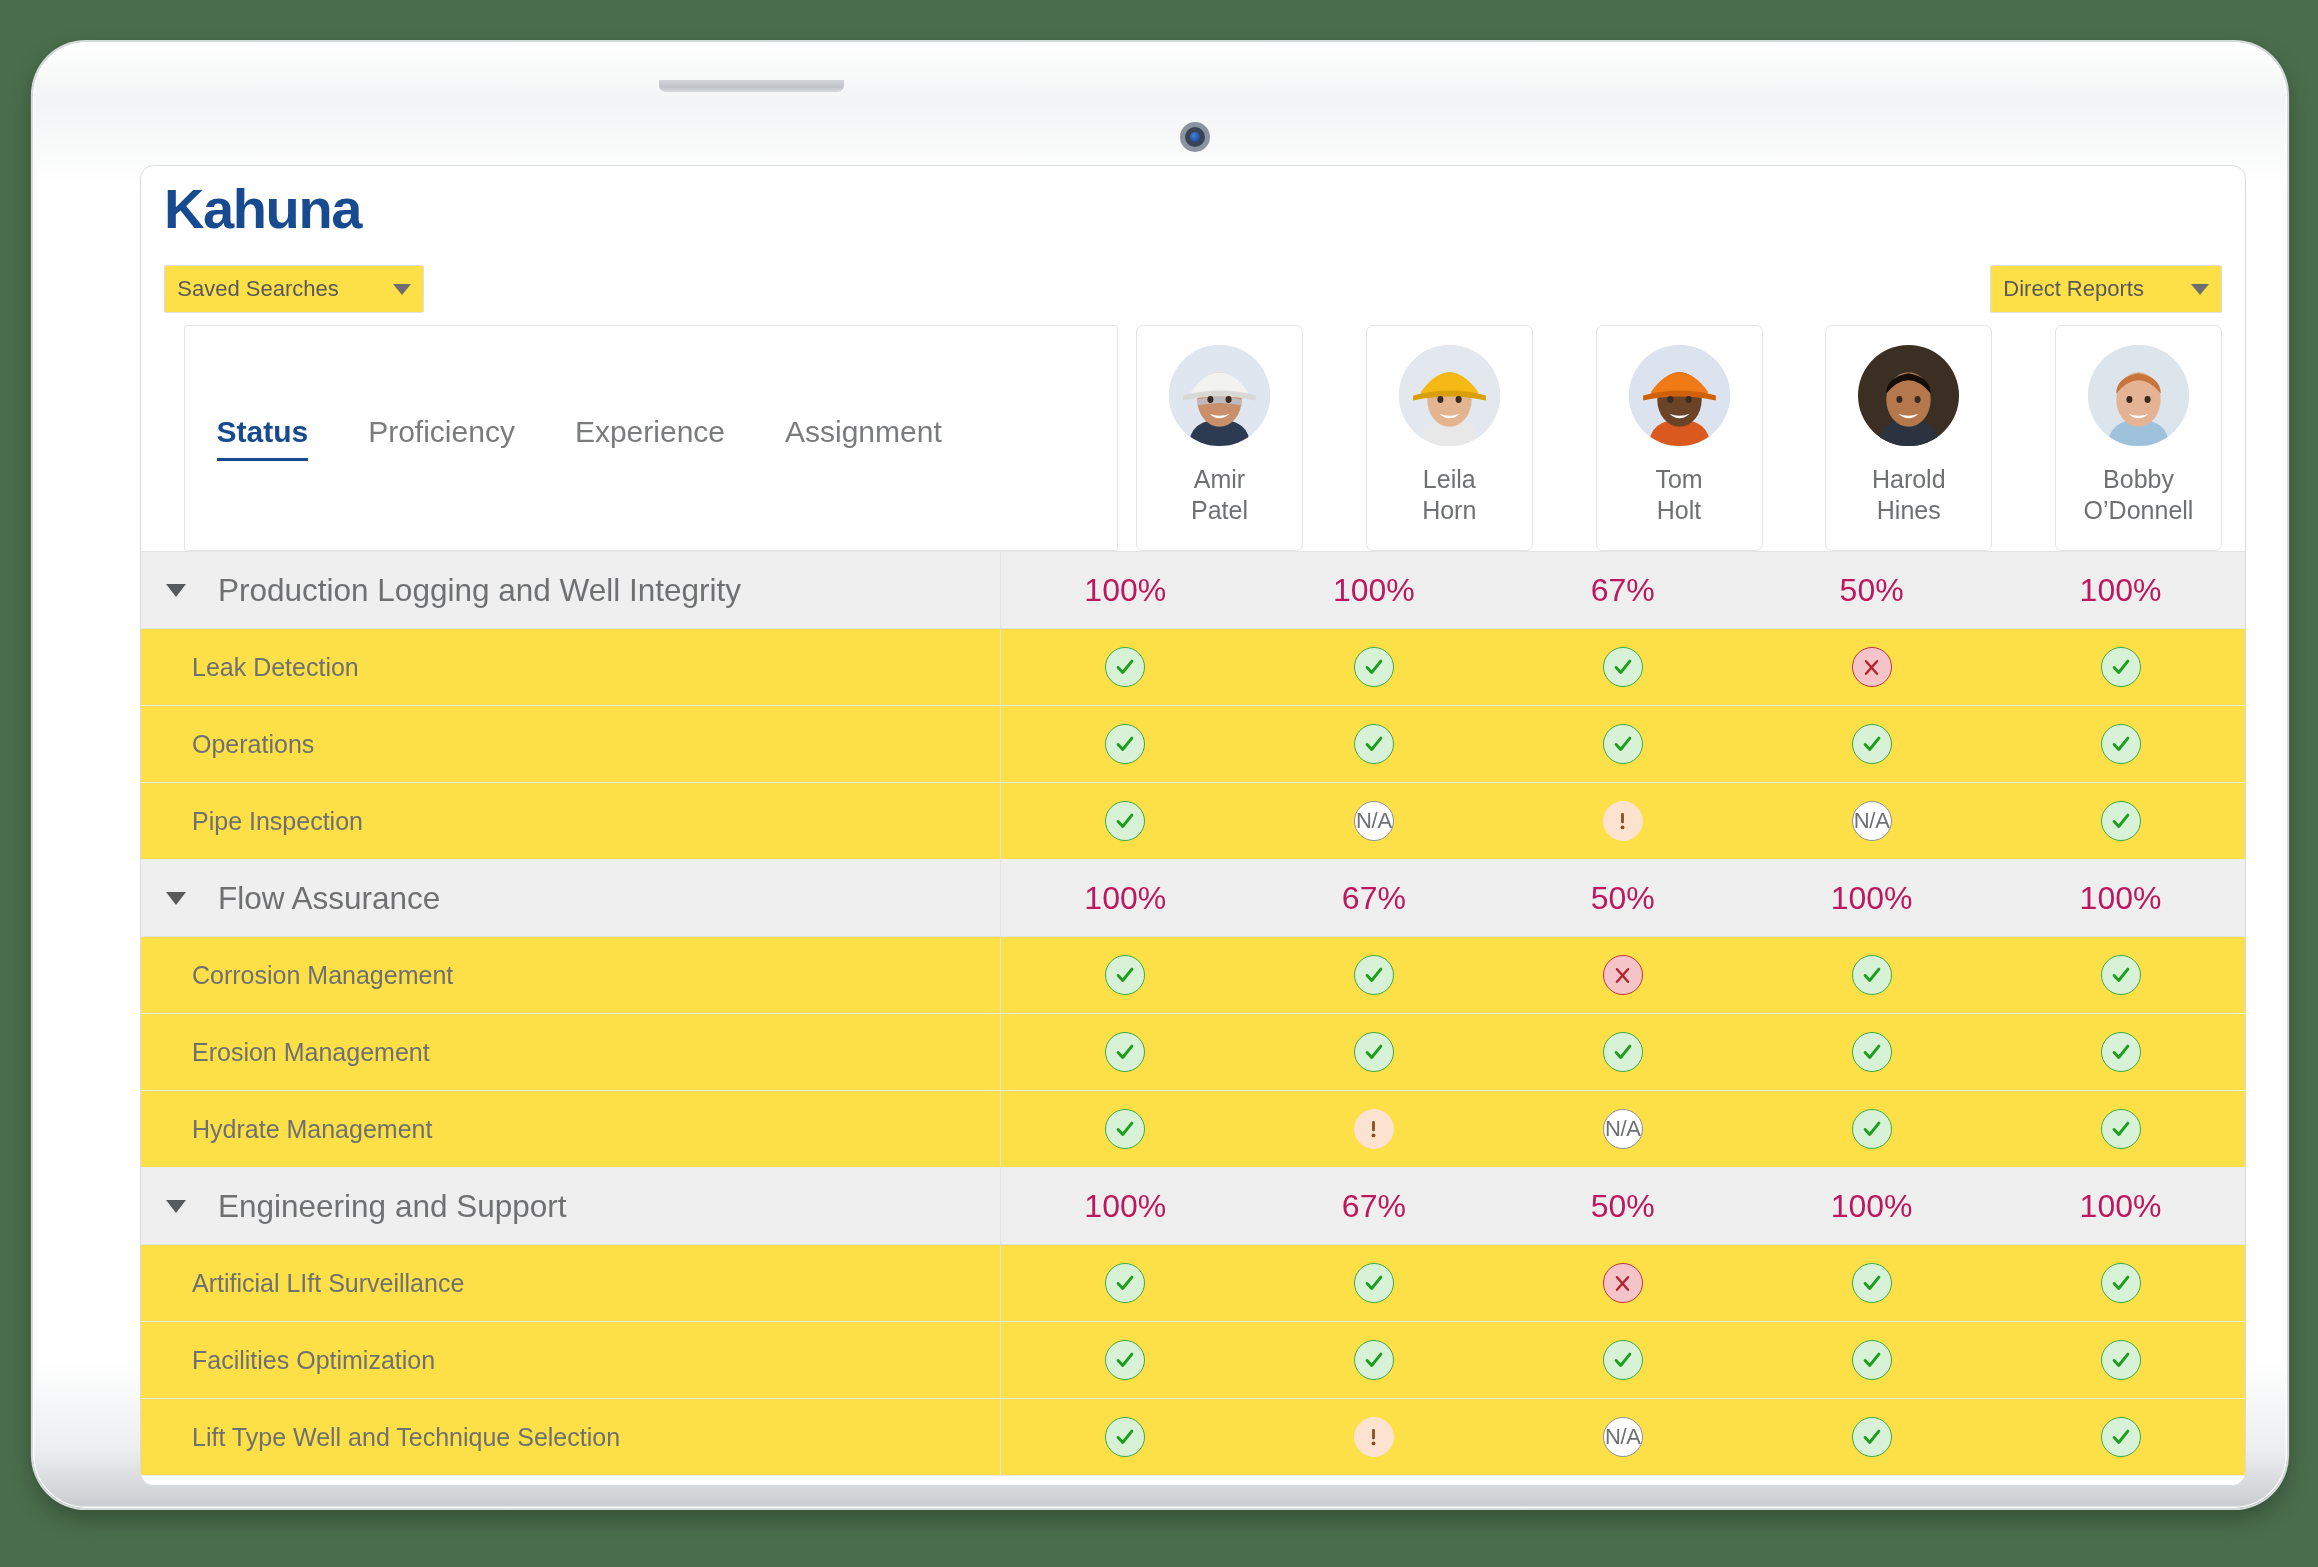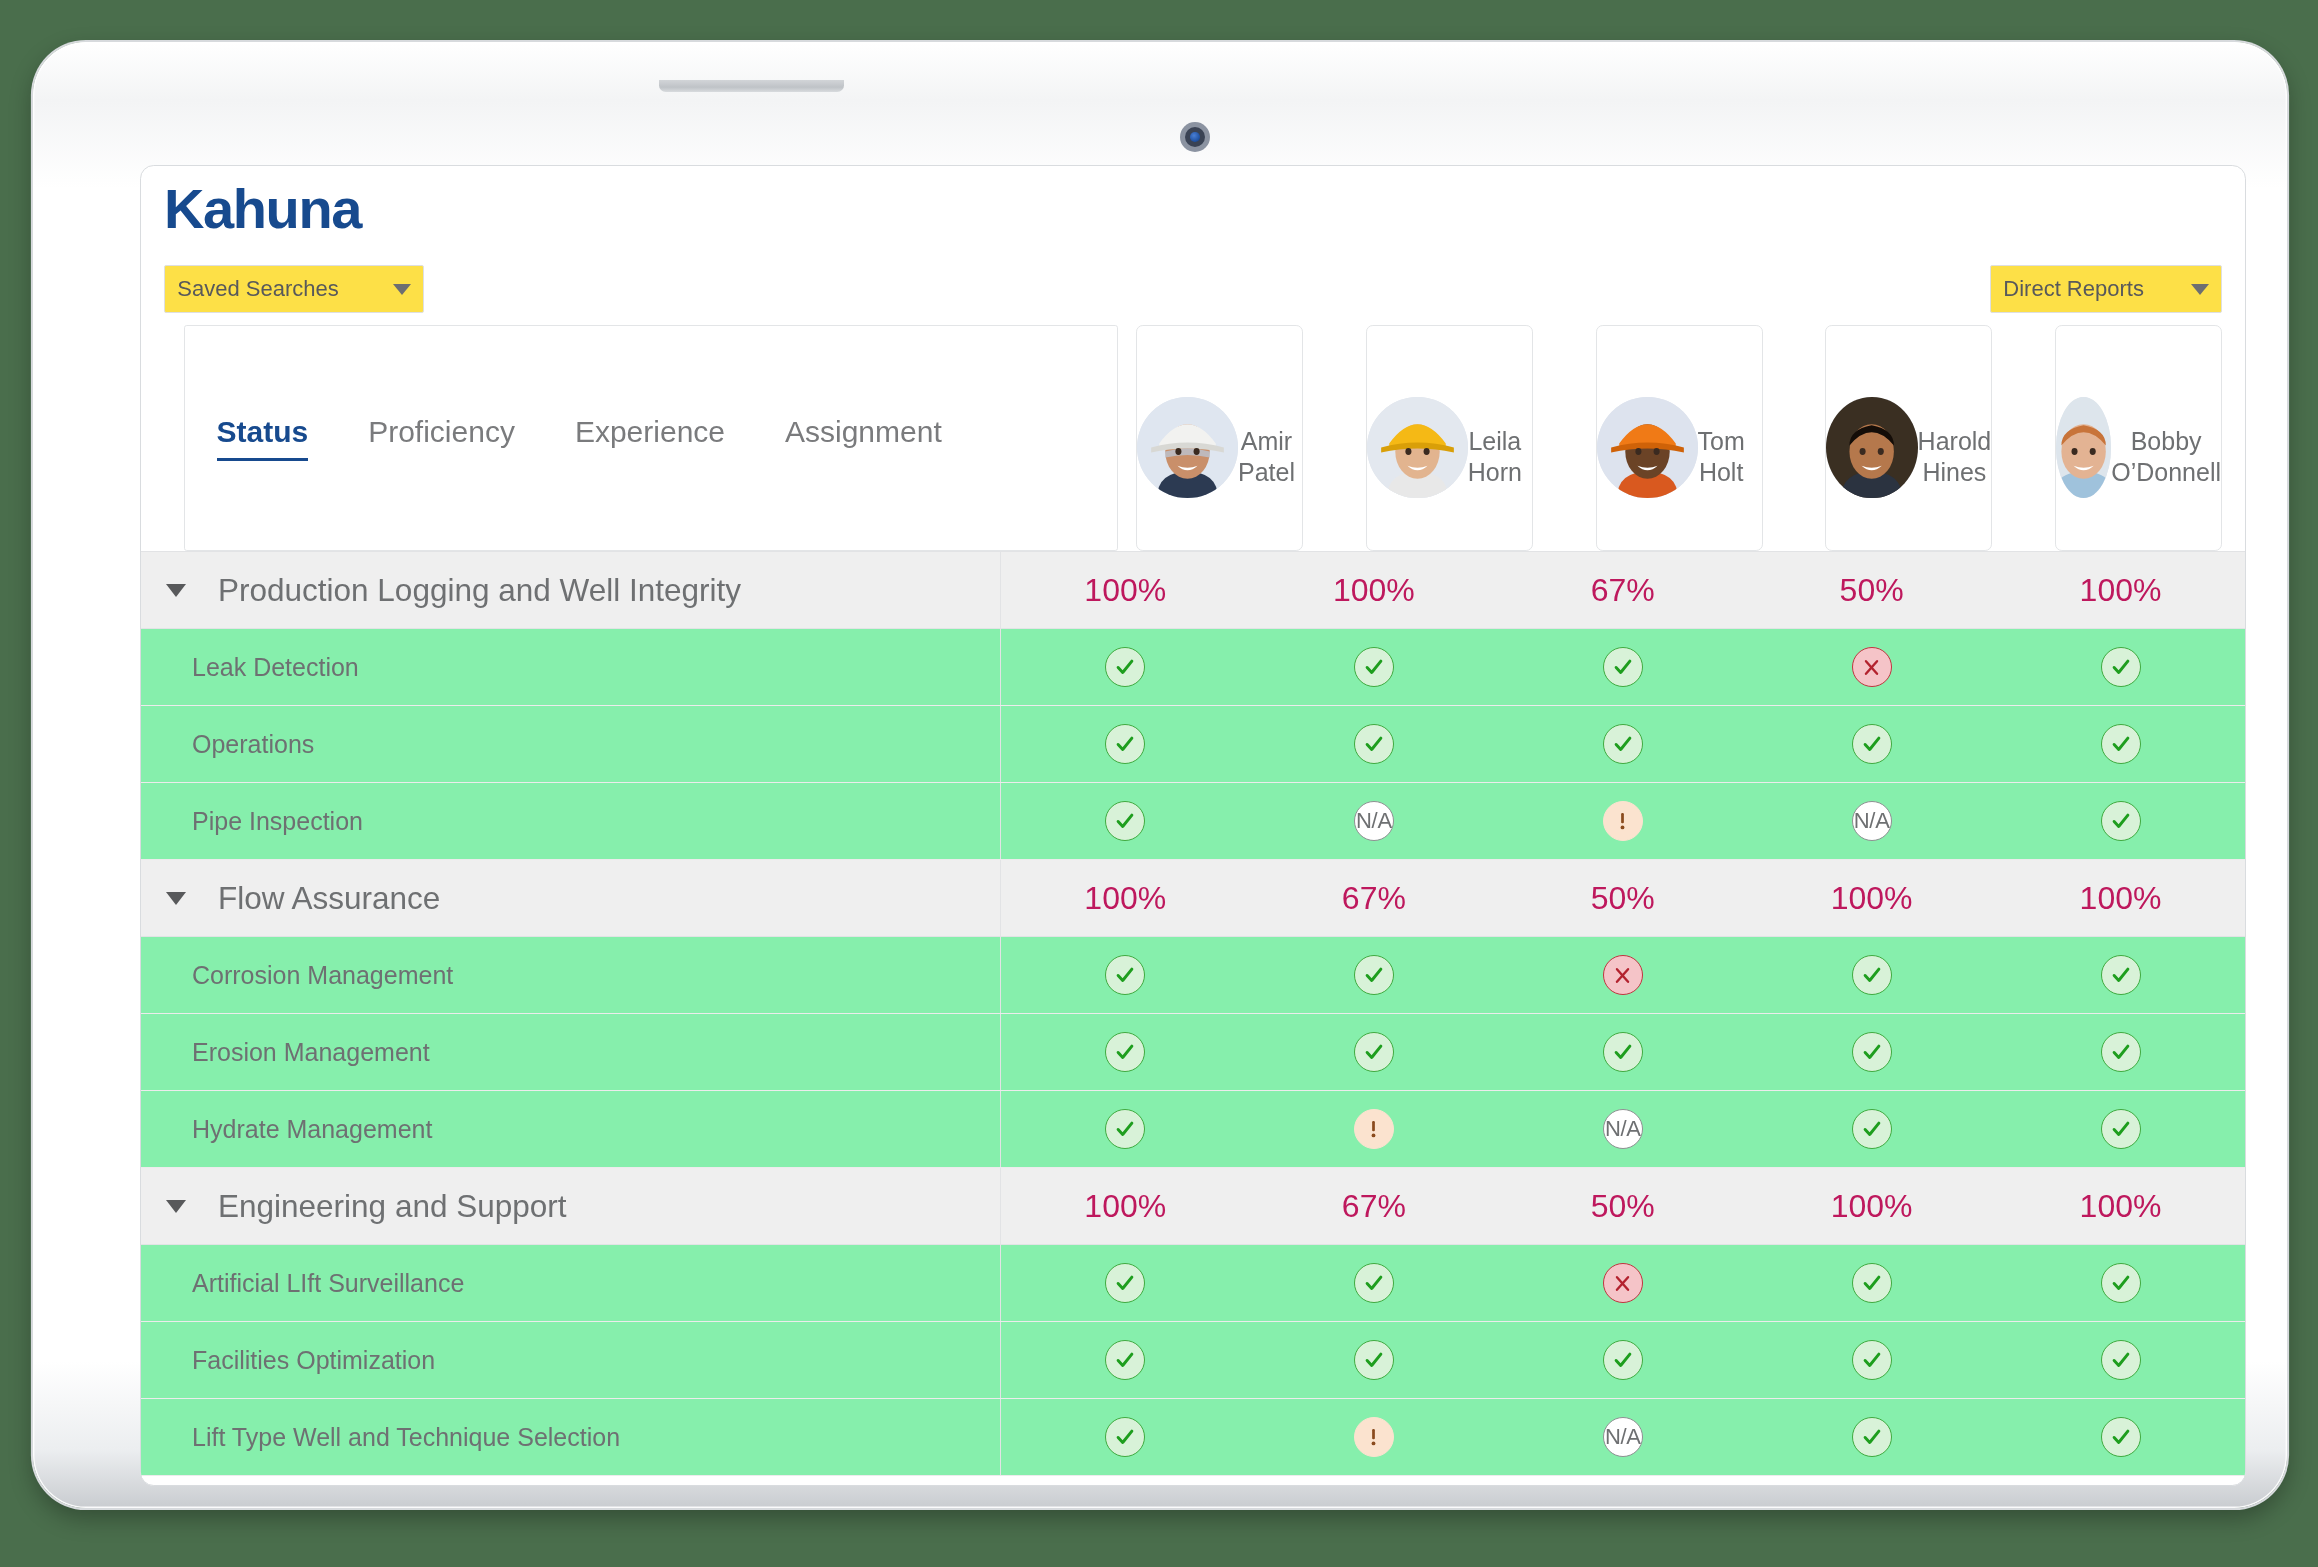--- a/index.html
+++ b/index.html
@@ -162,21 +162,21 @@
     align-items: stretch;
     padding-left: 18px;
     box-sizing: border-box;
   }
   .person-card {
     width: 167px;
     border: 1.4px solid #e3e5e7;
     border-radius: 6.8px;
     background: #fff;
     display: flex;
-    flex-direction: row;
+    flex-direction: column;
     align-items: center;
     padding-top: 19px;
     box-sizing: border-box;
   }
   .avatar {
     width: 101px; height: 101px;
     border-radius: 50%;
     overflow: hidden;
     position: relative;
     background: #dfe4ec;
@@ -222,21 +222,21 @@
   .pct {
     font-size: 32px;
     font-weight: 400;
     color: #be185d;
     text-align: center;
   }
 
   .matrix tr.skill-row td {
     height: 74px;
     border-bottom: 1.4px solid #ececec;
-    background: #86efac;
+    background: #fde047;
   }
   .skill-name-cell {
     padding-left: 51px;
     border-right: 1.4px solid #e2e3e5;
     font-size: 25px;
     color: #6e7072;
     white-space: nowrap;
   }
   .status-cell { text-align: center; vertical-align: middle; }
 

